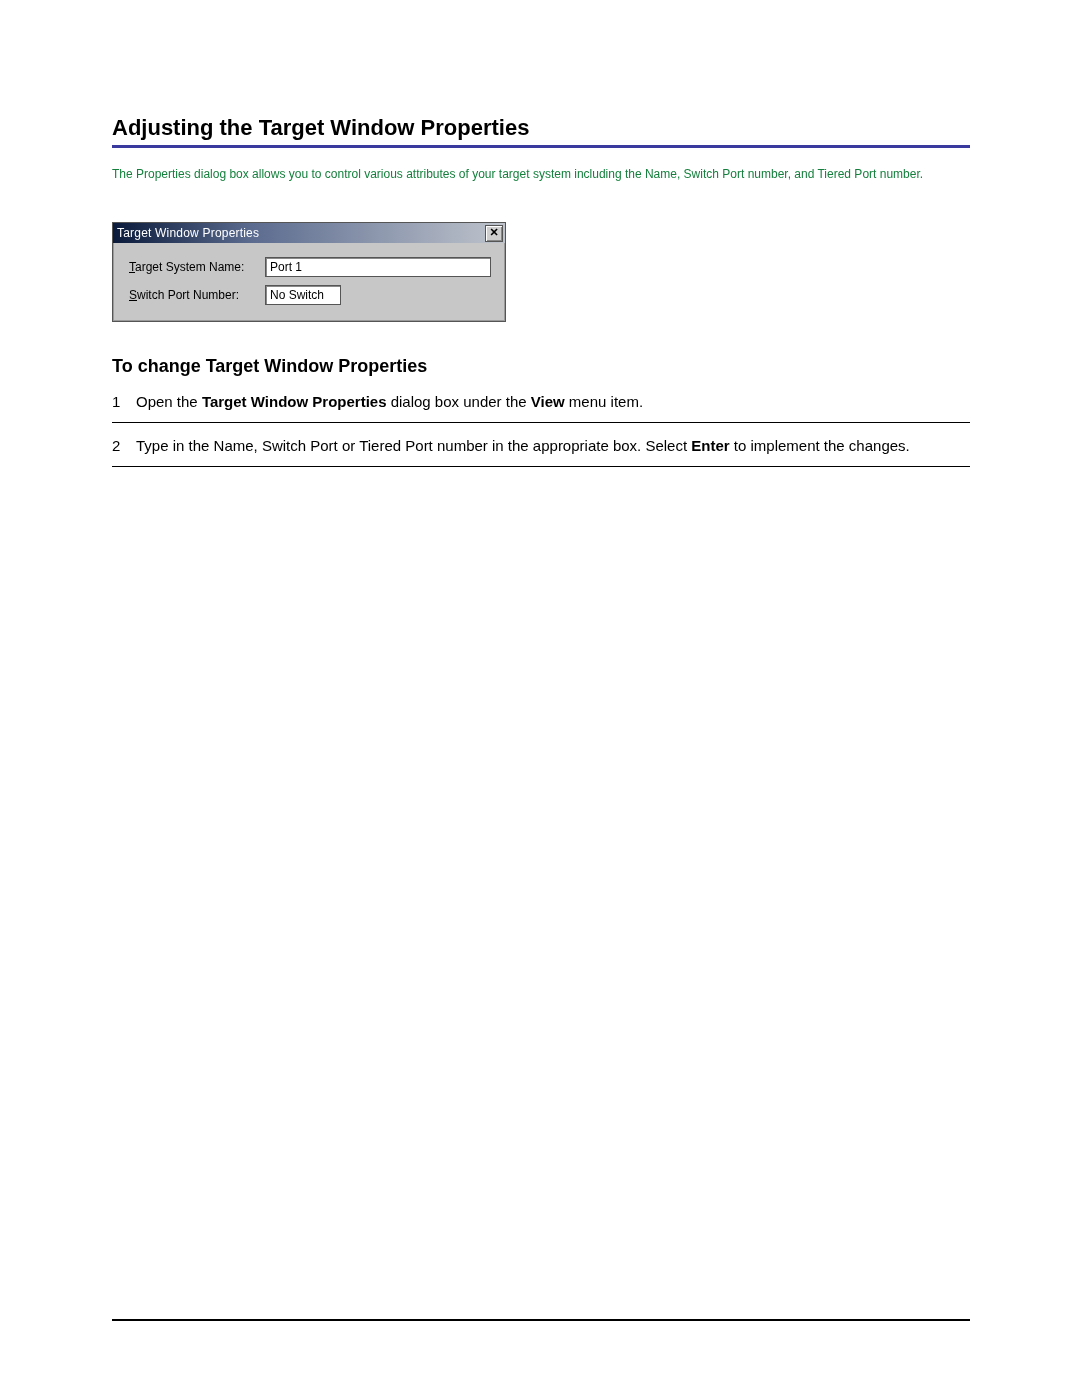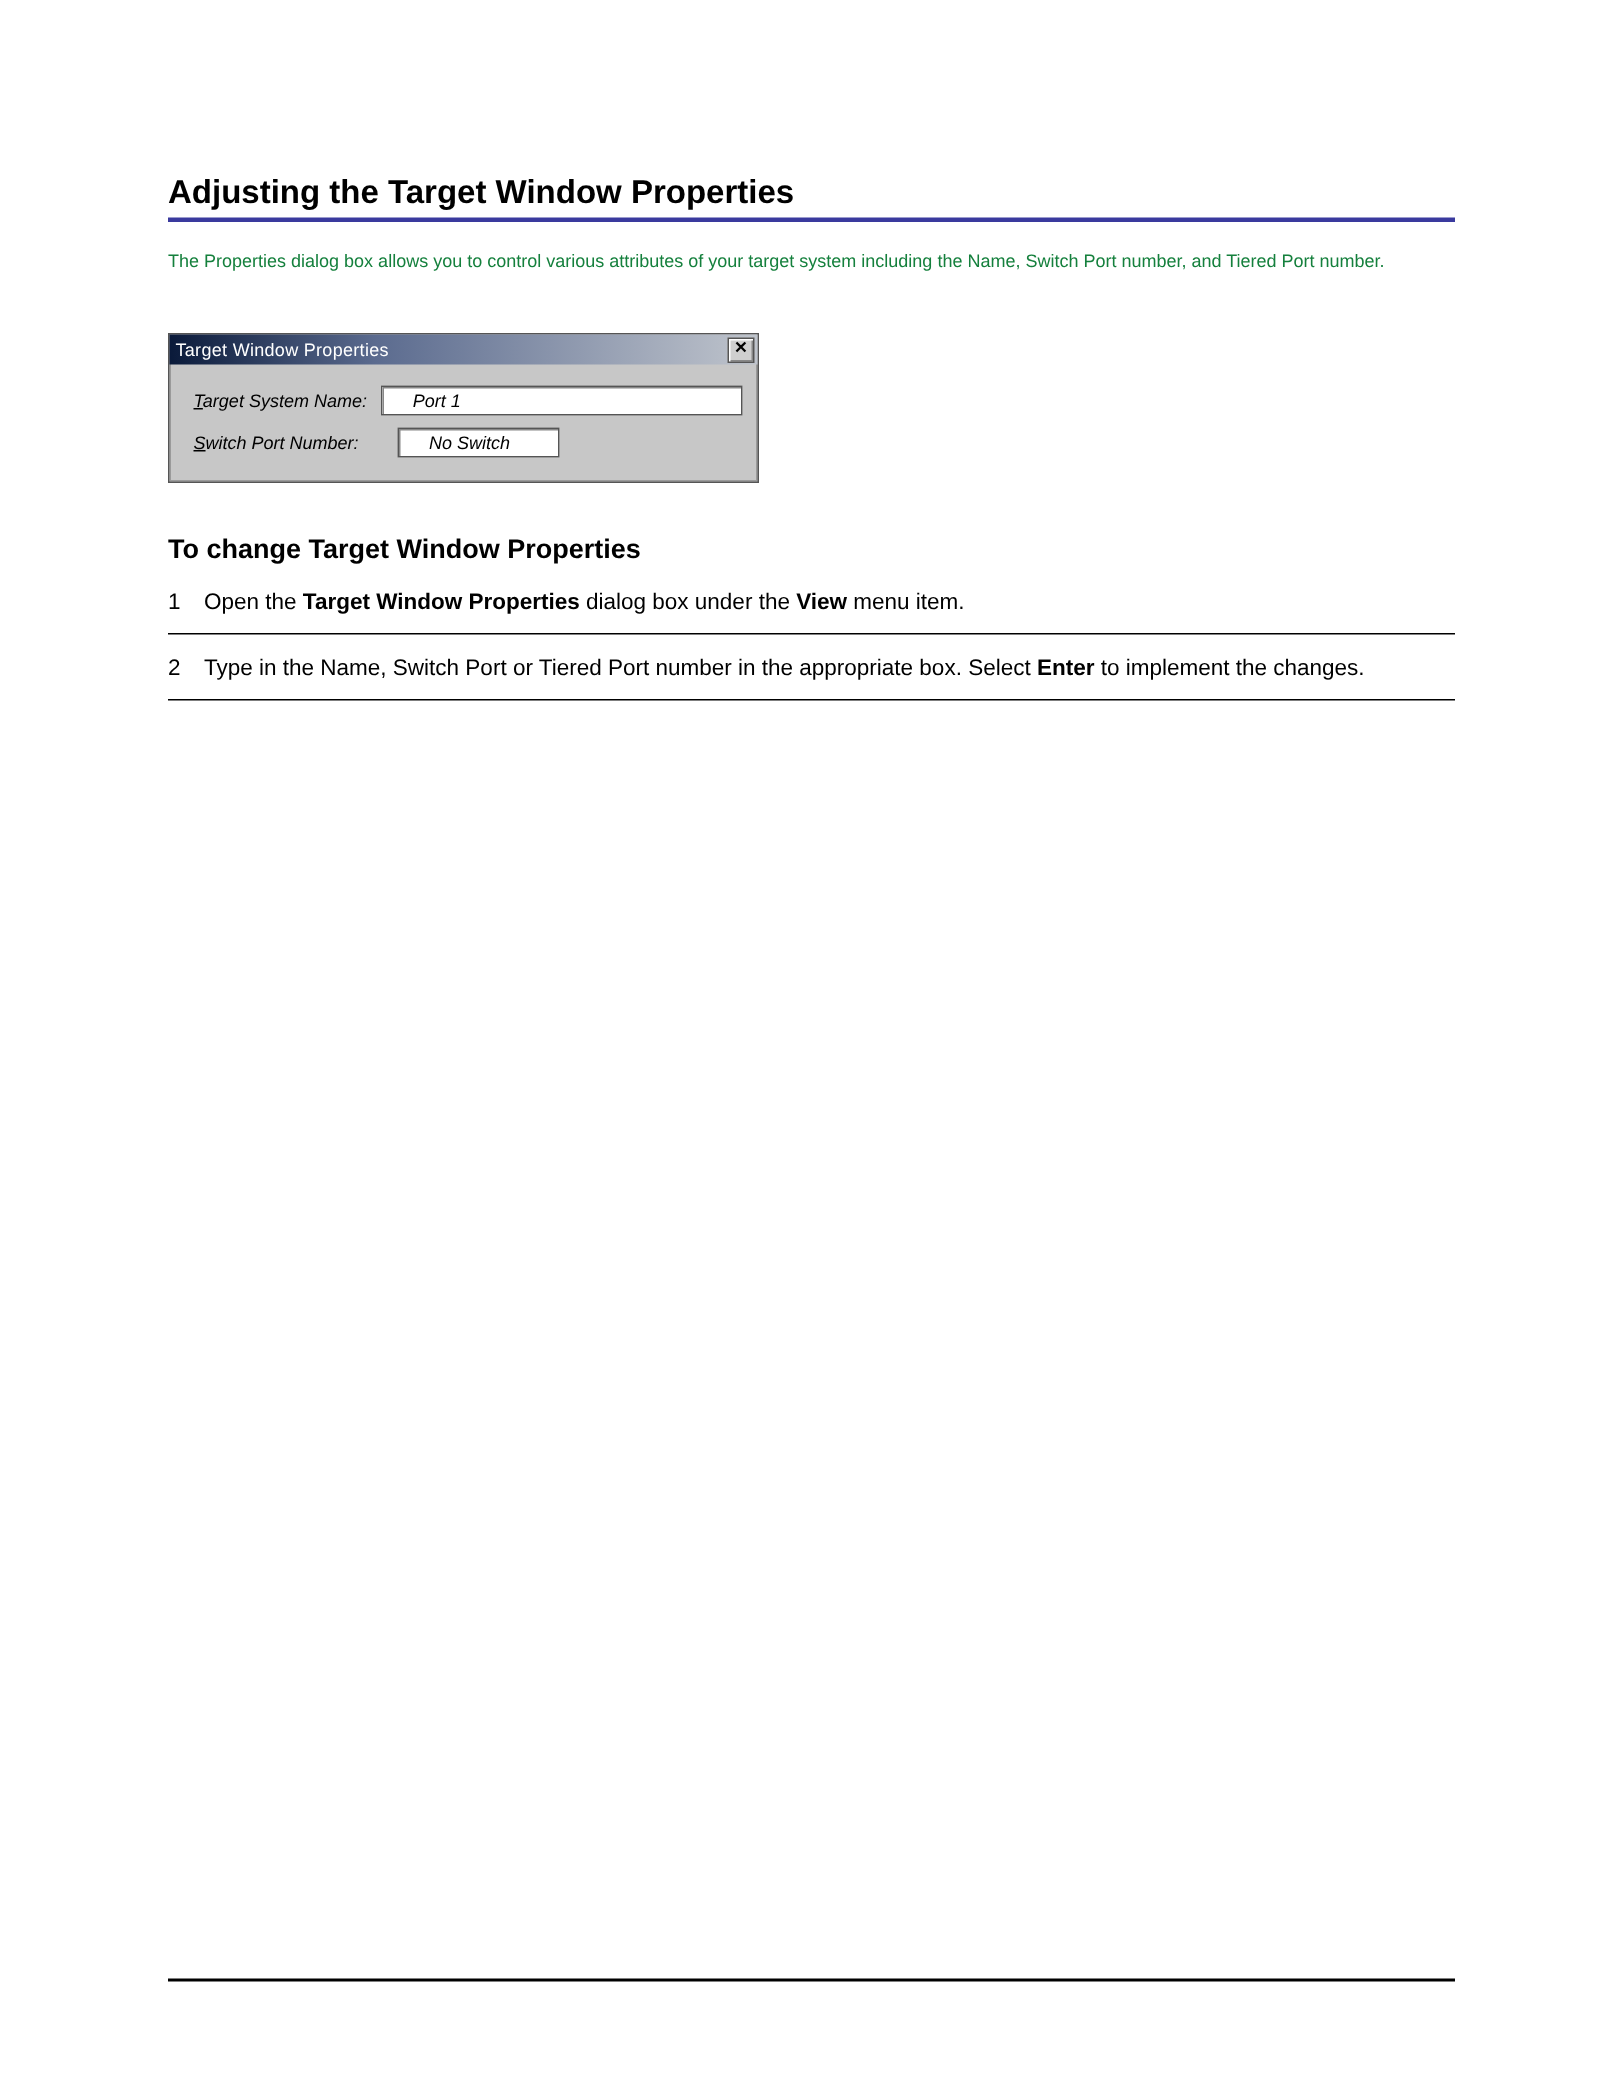--- a/index.html
+++ b/index.html
@@ -62,41 +62,40 @@
     box-shadow: inset 1px 1px 0 #fff, inset -1px -1px 0 #888;
     color: #000;
     font-size: 11px;
     line-height: 13px;
     text-align: center;
     font-weight: bold;
     cursor: default;
   }
   .dialog-body {
     padding: 14px 10px 16px 16px;
-    font-style: italic;
   }
   .form-row {
     display: flex;
     align-items: center;
     margin-bottom: 8px;
     font-size: 12px;
     color: #000;
   }
   .form-row:last-child { margin-bottom: 0; }
   .form-label {
     width: 136px;
   }
   .form-label .ul { text-decoration: underline; }
   .text-input {
     font-family: Tahoma, sans-serif;
     font-size: 12px;
     background: #fff;
     border: 1px solid #555;
     box-shadow: inset 1px 1px 0 #888;
-    padding: 1px 20px;
+    padding: 1px 4px;
     height: 16px;
     line-height: 16px;
   }
   .input-long { width: 216px; }
   .input-short { width: 66px; }
 
   .subheading {
     font-size: 18px;
     font-weight: bold;
     margin: 0 0 14px 0;

